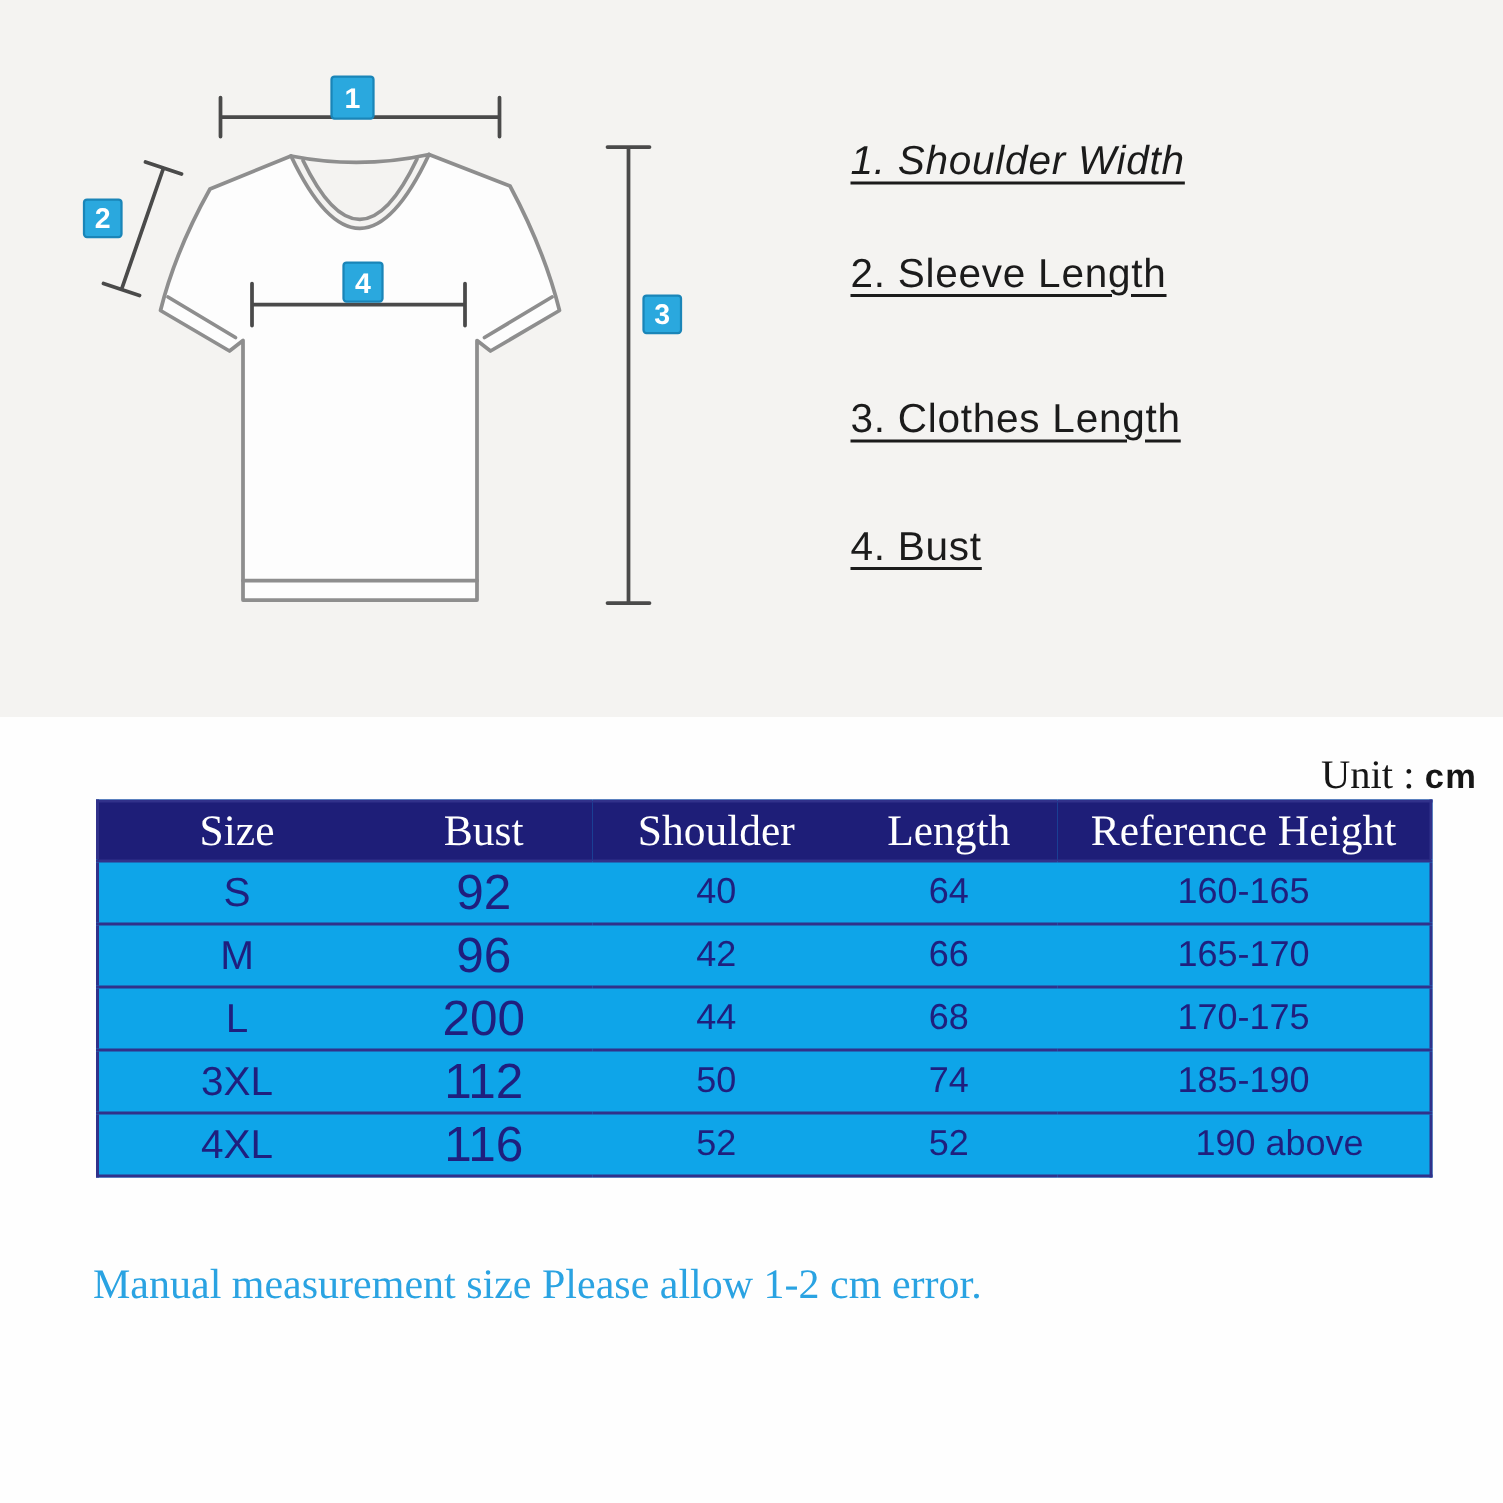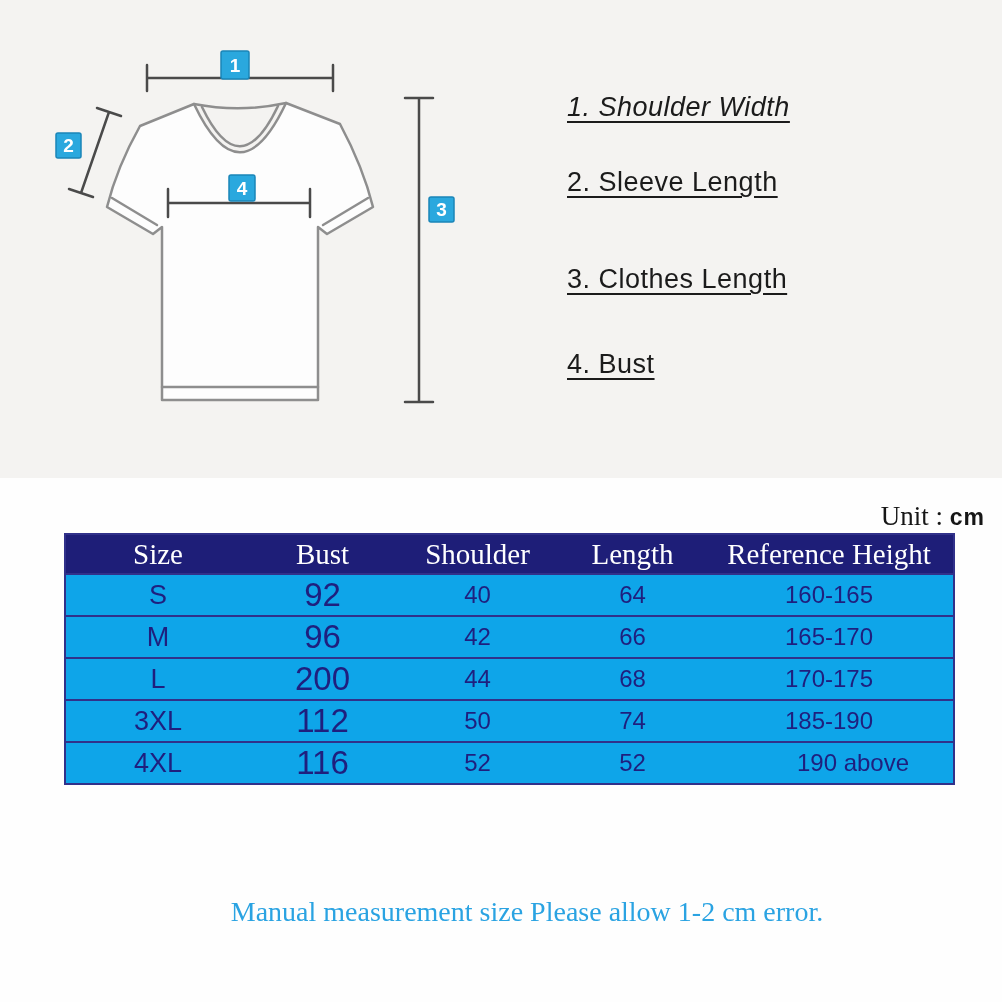--- a/index.html
+++ b/index.html
@@ -53,21 +53,21 @@
     height:40px;text-align:center;padding:0;
     color:#1f1f7e;
     border-top:2px solid #31318a;
     font-family:"Liberation Sans",sans-serif;
     font-size:24px;
   }
   table.size-table td.col-0{font-size:27px;}
   table.size-table td.col-1{font-size:33px;}
   table.size-table tbody tr:last-child td.col-4{text-indent:48px;}
   
-  .notes{position:absolute;left:62px;top:896px;width:930px;text-align:center;}
+  .notes{position:absolute;left:62px;top:841px;width:930px;}
   .notes p{
     margin:0;
     font-family:"Liberation Serif",serif;
     font-size:28px;color:#2aa3e2;white-space:nowrap;
   }
   .notes p + p{margin-top:19px;}
 </style>
 </head>
 <body>
 

